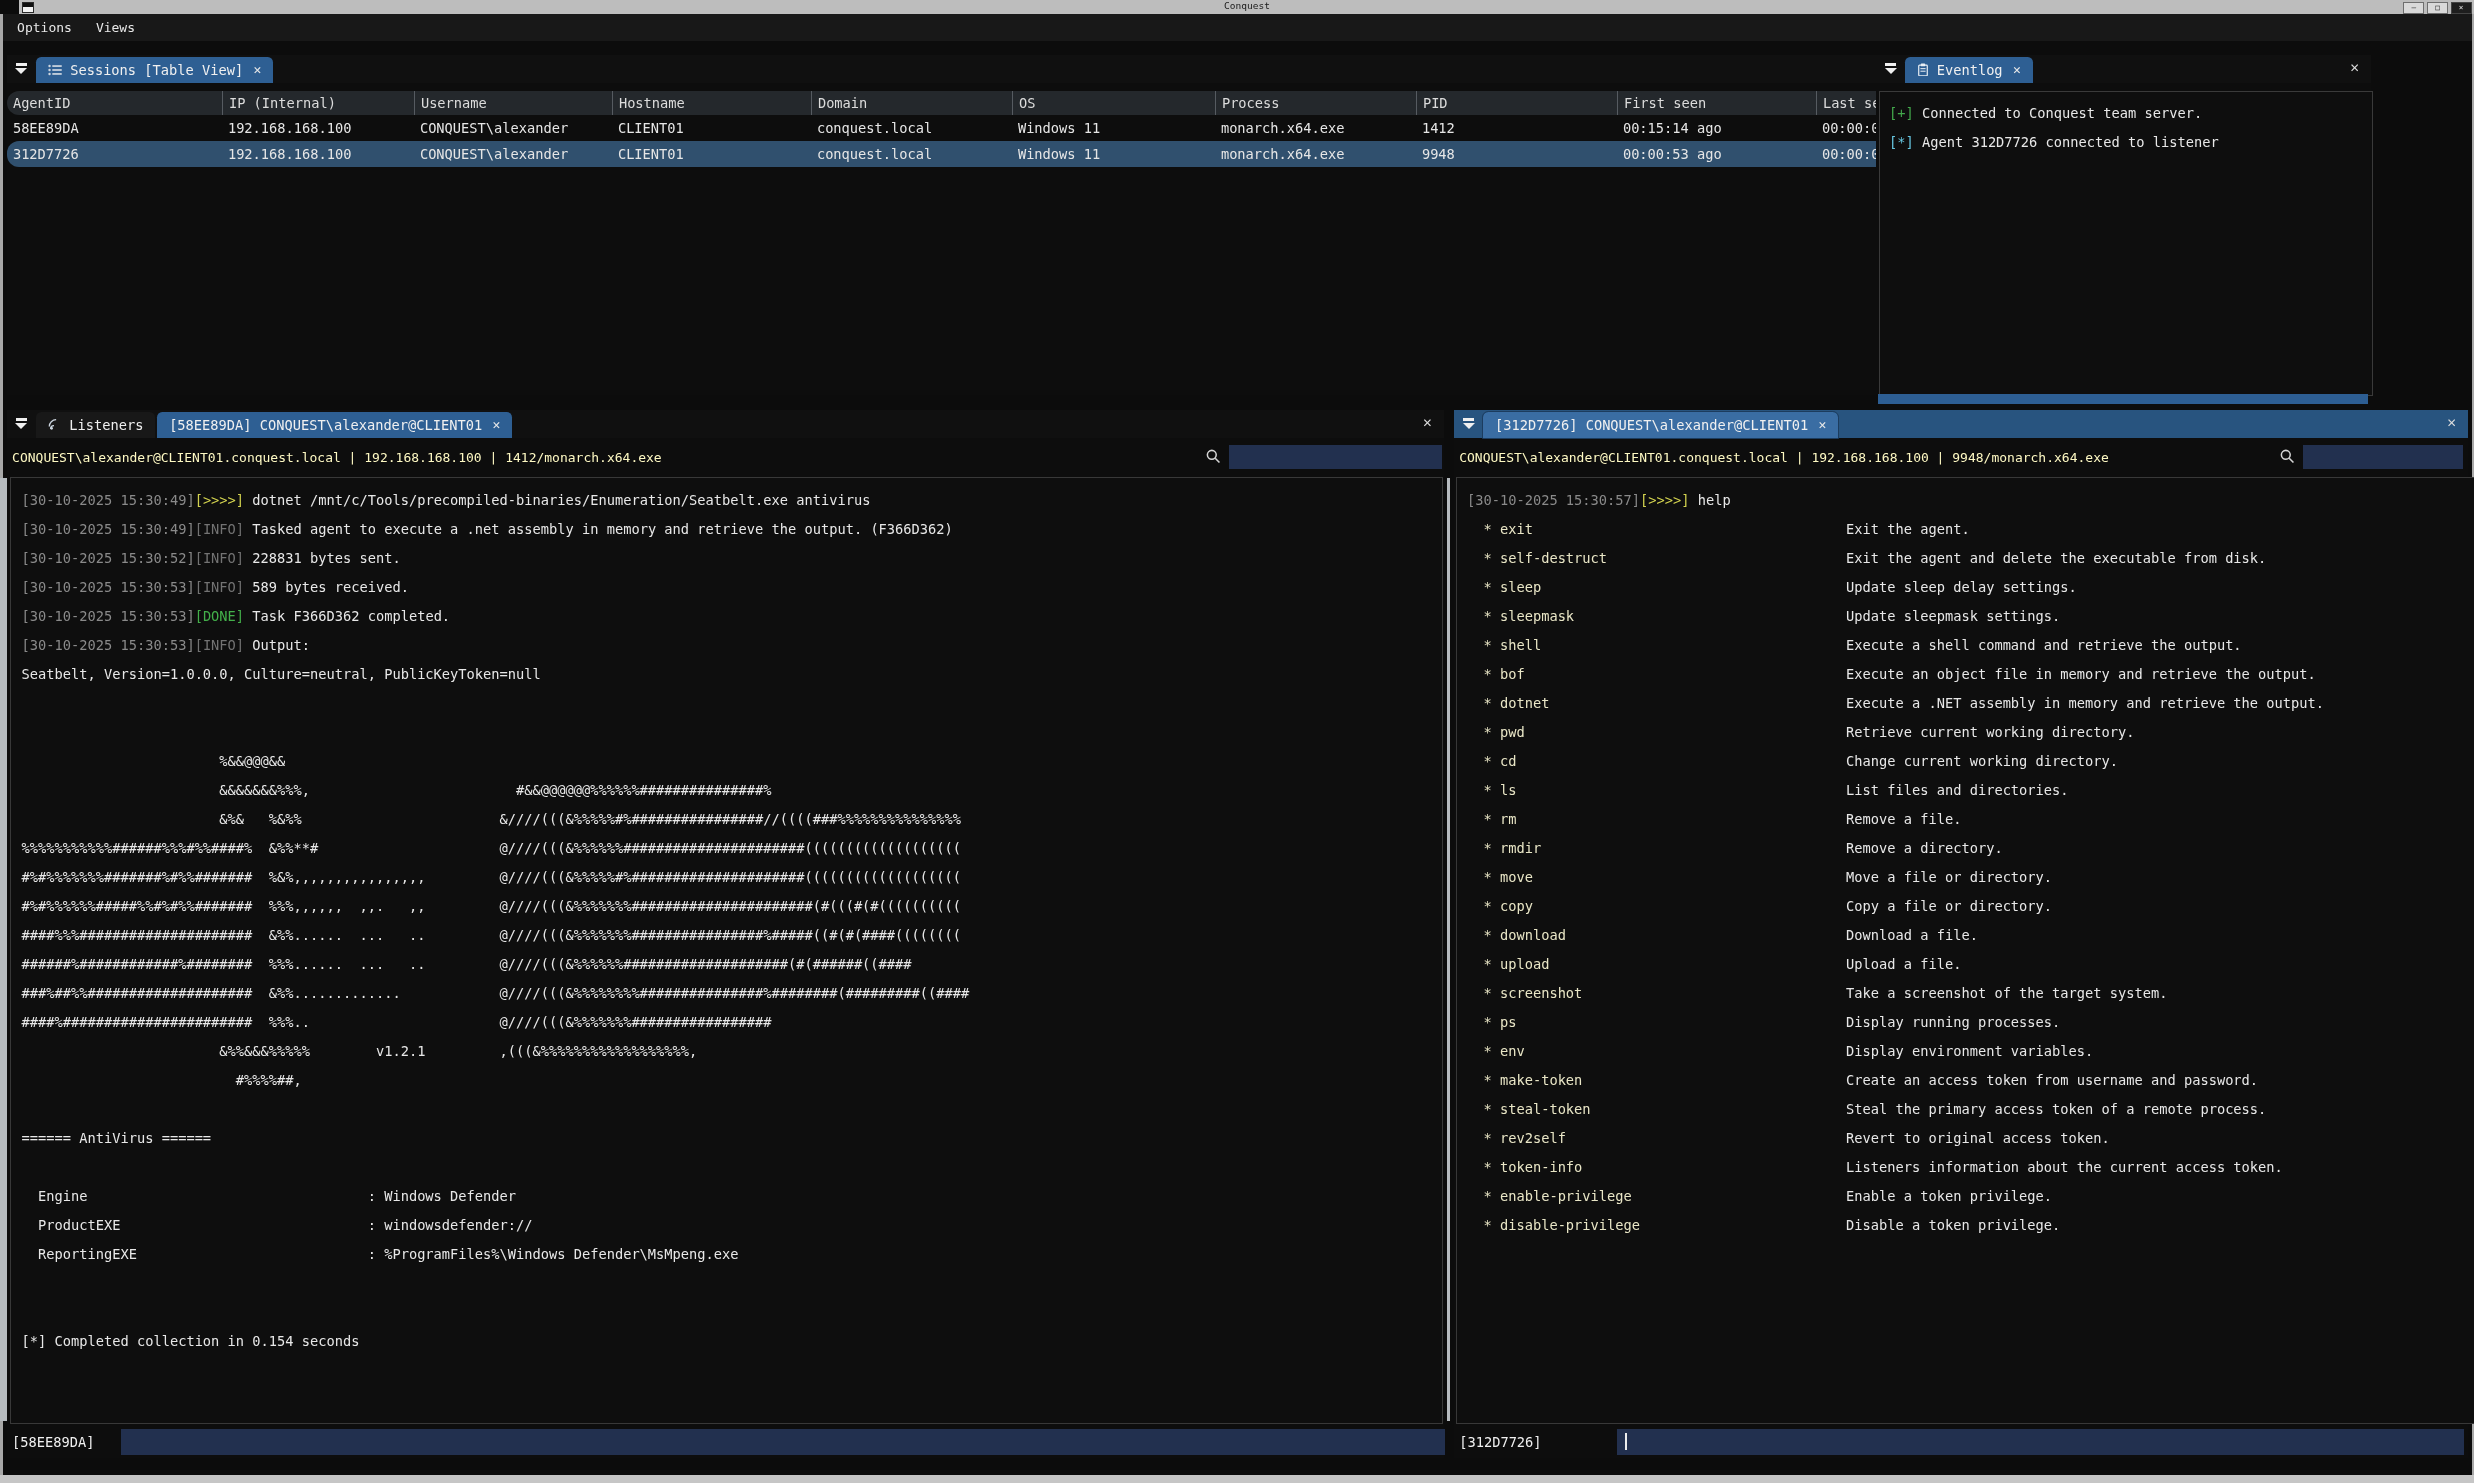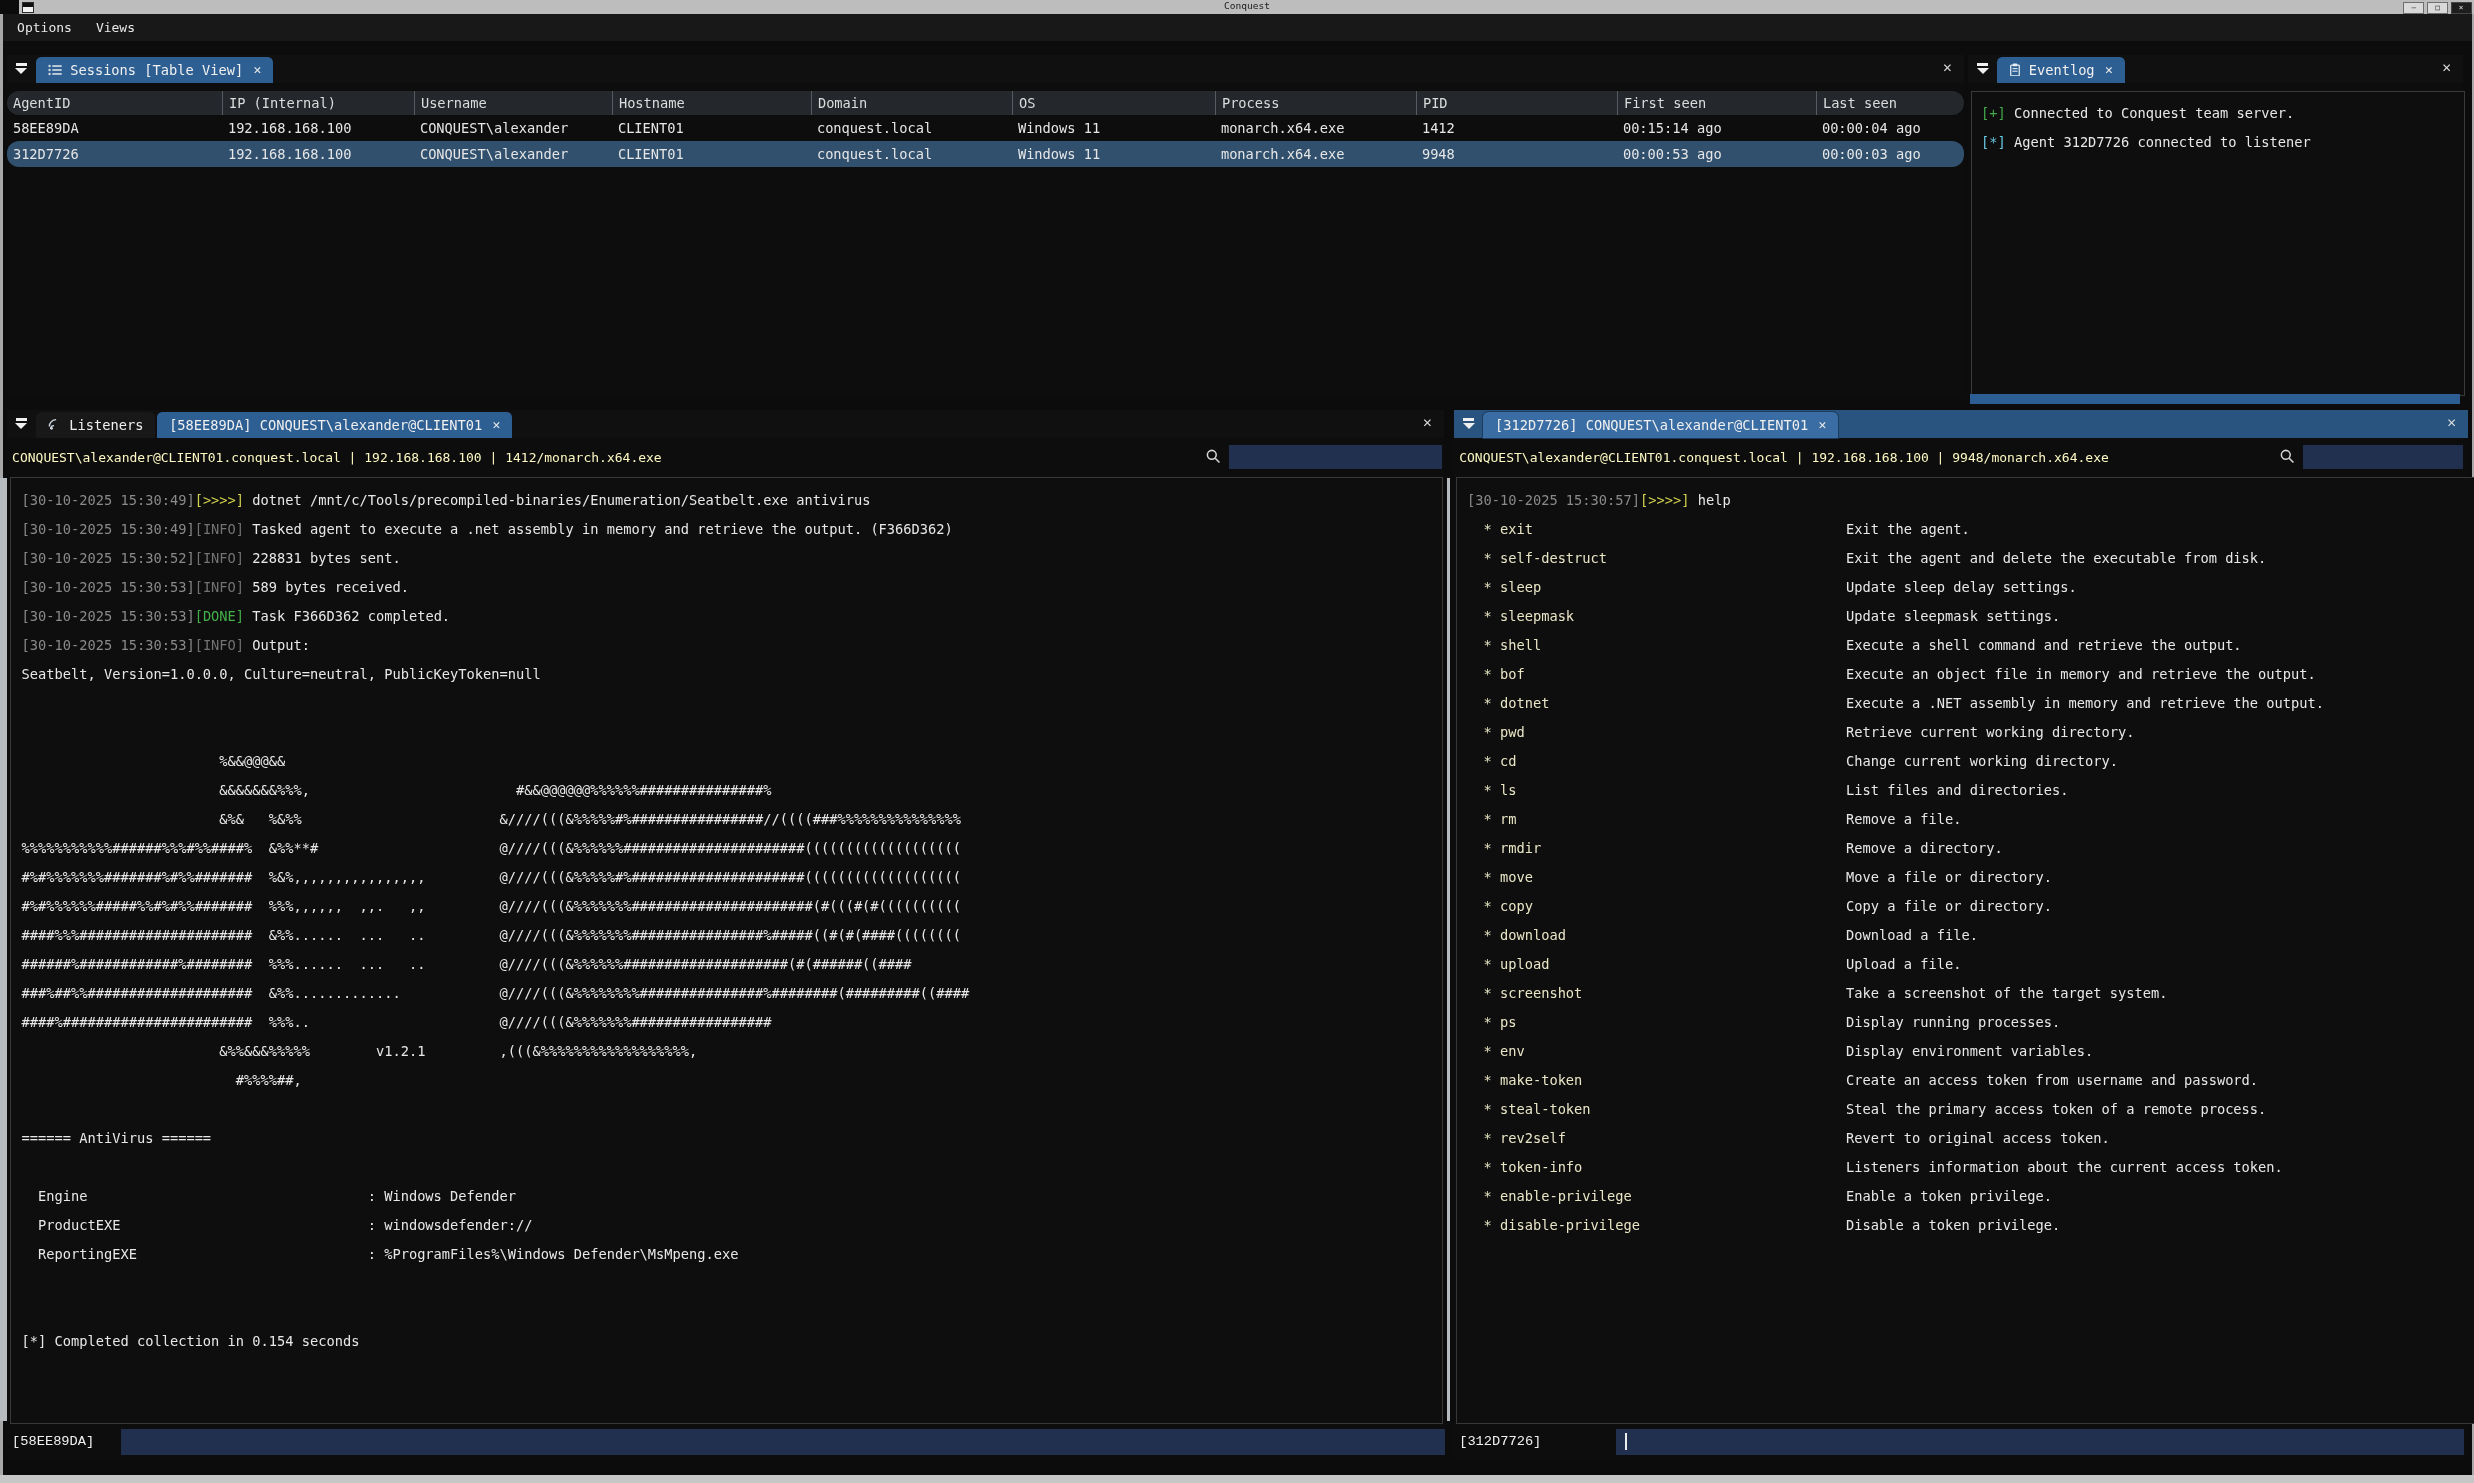--- a/index.html
+++ b/index.html
@@ -52,21 +52,21 @@
   
   .statusrow{position:absolute;font-size:13px;color:#fef9c3;white-space:pre;display:flex;align-items:center;}
   .searchbox{position:absolute;background:#22304f;height:24px;}
   .searchicon{position:absolute;width:17px;height:17px;}
   .console{position:absolute;border:0.9px solid #383838;background:#0e0e0e;overflow:hidden;
            padding:7.7px 0 0 10.3px;font-size:13.7px;}
   .console .cline{line-height:29px;white-space:pre;}
   .c-ts{color:#8a8a8a;} .c-prompt{color:#d3d34f;} .c-info{color:#737373;} .c-done{color:#43b04a;}
   .c-txt{color:#e8e8e8;} .c-green{color:#43a94c;} .c-cyan{color:#66c6e0;} .c-cmd{color:#e9e6c6;}
   .inputrow{position:absolute;display:flex;align-items:center;font-size:13.7px;color:#f0f0f0;}
-  .inputrow .plabel{white-space:pre;padding-right:27px;font-family:Liberation Mono, monospace;}
+  .inputrow .plabel{white-space:pre;padding-right:27px;}
   .ifield{flex:1;height:26px;background:#22304f;display:flex;align-items:center;}
   .cursor{width:1.7px;height:17px;background:#ececec;margin-left:8.6px;}
   .vscroll{position:absolute;background:#b6bbbf;}
   svg{display:block;}
 </style>
 </head>
 <body>
 
 <div class="win">
 
@@ -112,21 +112,21 @@
       </div>
       <span class="hdr-close">✕</span>
     </div>
     <div class="thead"><span>AgentID</span><span>IP (Internal)</span><span>Username</span><span>Hostname</span><span>Domain</span><span>OS</span><span>Process</span><span>PID</span><span>First seen</span><span>Last seen</span></div>
     <div>
         <div class="trow"><span>58EE89DA</span><span>192.168.168.100</span><span>CONQUEST\alexander</span><span>CLIENT01</span><span>conquest.local</span><span>Windows 11</span><span>monarch.x64.exe</span><span>1412</span><span>00:15:14 ago</span><span>00:00:04 ago</span></div>
         <div class="trow sel"><span>312D7726</span><span>192.168.168.100</span><span>CONQUEST\alexander</span><span>CLIENT01</span><span>conquest.local</span><span>Windows 11</span><span>monarch.x64.exe</span><span>9948</span><span>00:00:53 ago</span><span>00:00:03 ago</span></div>
       </div>
   </div>
 
-  <div class="panel" style="left:1968px;top:55px;width:495px;height:340px;">
+  <div class="panel" style="left:1876px;top:55px;width:495px;height:340px;">
     <div class="tabbar">
       <div class="collapse">
           <div class="bar"></div>
           <div class="tri"></div>
         </div>
       <div class="tab active">
         <span class="ticon">
           <svg width="12" height="13.7" viewBox="0 0 14 16">
               <rect x="2" y="2.5" width="10" height="12.5" rx="1" fill="none" stroke="#e8eef4" stroke-width="1.4"></rect>
               <rect x="4.5" y="0.5" width="5" height="3.4" rx="0.8" fill="#e8eef4"></rect>

